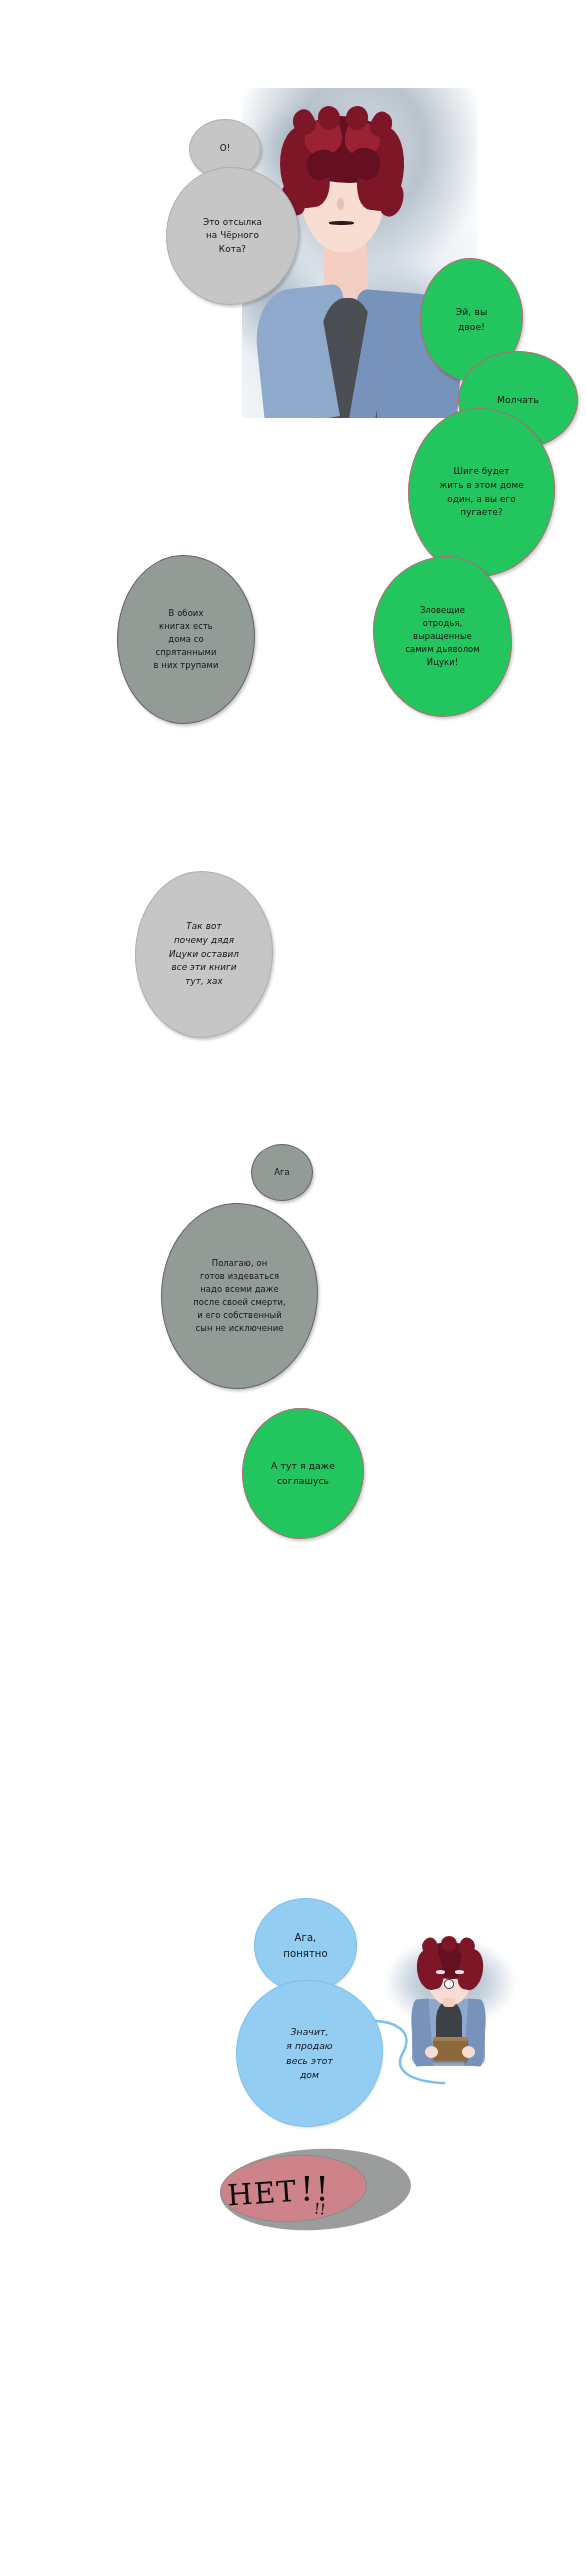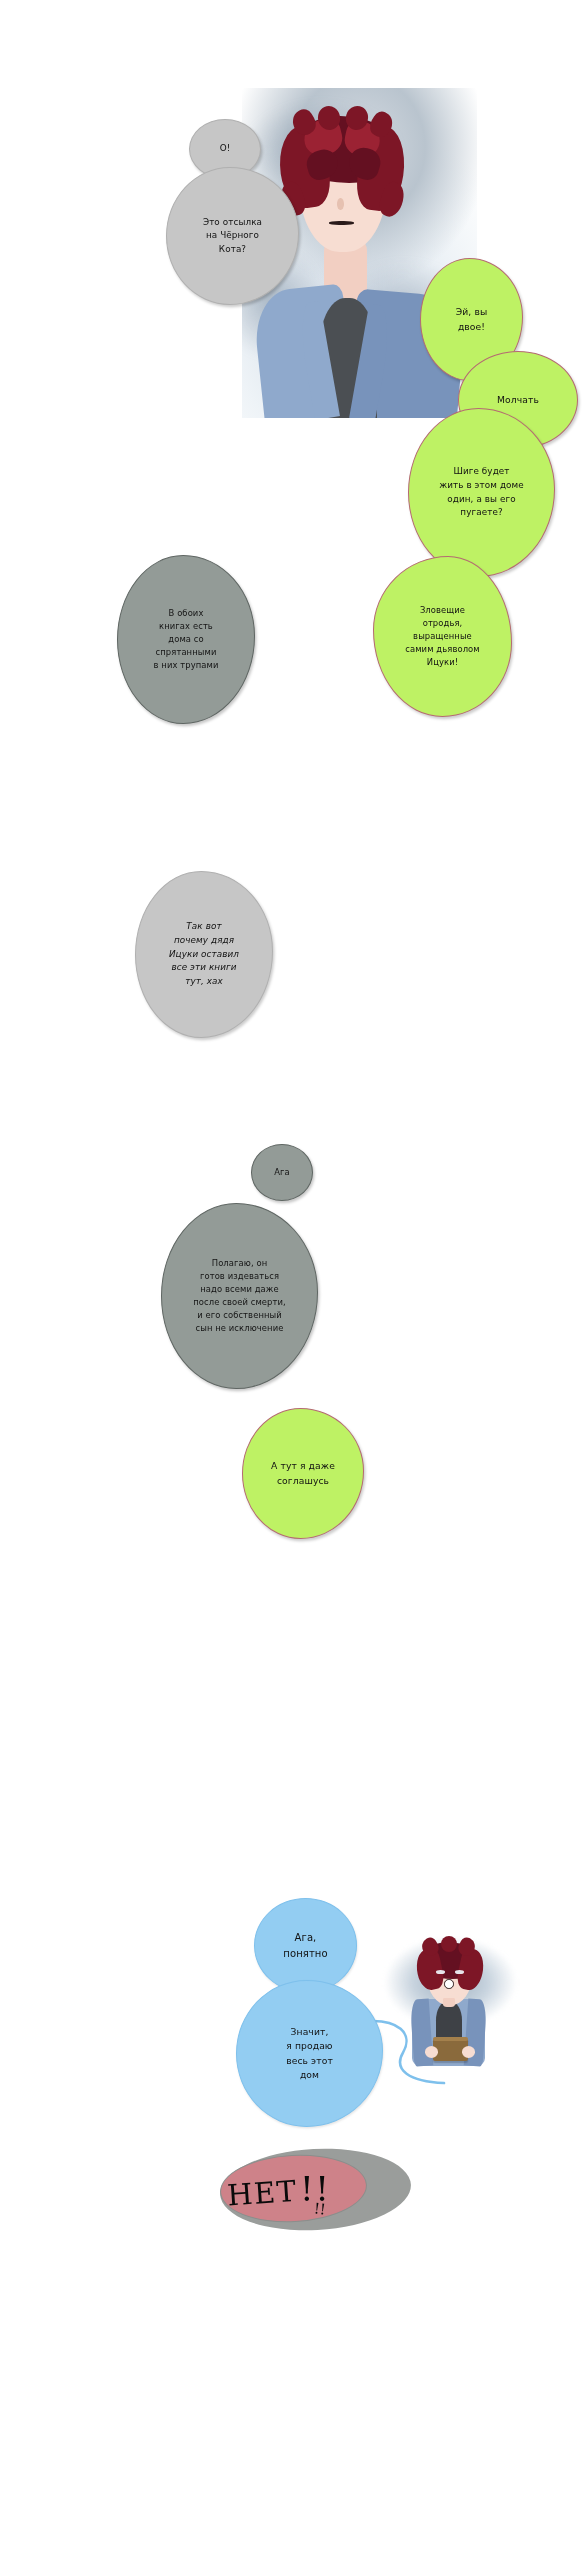--- a/index.html
+++ b/index.html
@@ -38,21 +38,21 @@
     background: #c6c6c6;
     border: 0.7px solid #b0b0b0;
     box-shadow: 1.5px 2.2px 2.9px rgba(0,0,0,.20);
   }
   .bubble.gray-dark {
     background: #939b97;
     border: 0.7px solid #5f6663;
     box-shadow: 1.5px 2.2px 2.9px rgba(0,0,0,.22);
   }
   .bubble.pink {
-    background: #bef264;
+    background: #22c55e;
     border: 0.7px solid #b56a72;
     box-shadow: 1.5px 2.2px 2.9px rgba(0,0,0,.20);
   }
   .bubble.blue {
     background: #93cdf2;
     border: 0.7px solid #7ec0ec;
     box-shadow: 0.7px 1.5px 2.2px rgba(0,0,0,.10);
   }
   .ov  { border-radius: 50% / 50%; }
   .ov2 { border-radius: 48% 52% 52% 48% / 50% 48% 52% 50%; }
@@ -244,21 +244,21 @@
 после своей смерти,
 и его собственный
 сын не исключение</div>
 
   <div class="bubble pink ov2" id="b13" style="left:242px;top:1408px;width:122px;height:131px;font-size:9.2px;">А тут я даже
 соглашусь</div>
 
   <div class="bubble blue ov" id="b14" style="left:254px;top:1898px;width:103px;height:95px;font-size:10px;">Ага,
 понятно</div>
 
-  <div class="bubble blue ov2" id="b15" style="left:236px;top:1980px;width:147px;height:147px;font-size:9.2px;">Значит,
+  <div class="bubble blue ov2" id="b15" style="left:236px;top:1980px;width:147px;height:147px;font-size:9.2px;font-style:italic;">Значит,
 я продаю
 весь этот
 дом</div>
 
   <svg class="tail" style="left:356px;top:2010px;width:103px;height:95px;" viewBox="0 0 140 130">
     <path d="M6,16 C60,10 78,34 64,58 C50,82 72,98 120,100" fill="none" stroke="#7ec0ec" stroke-width="3.5" stroke-linecap="round"></path>
   </svg>
 
   <div class="art" id="panel-bottom">
     <div class="chibi-bg"></div>

